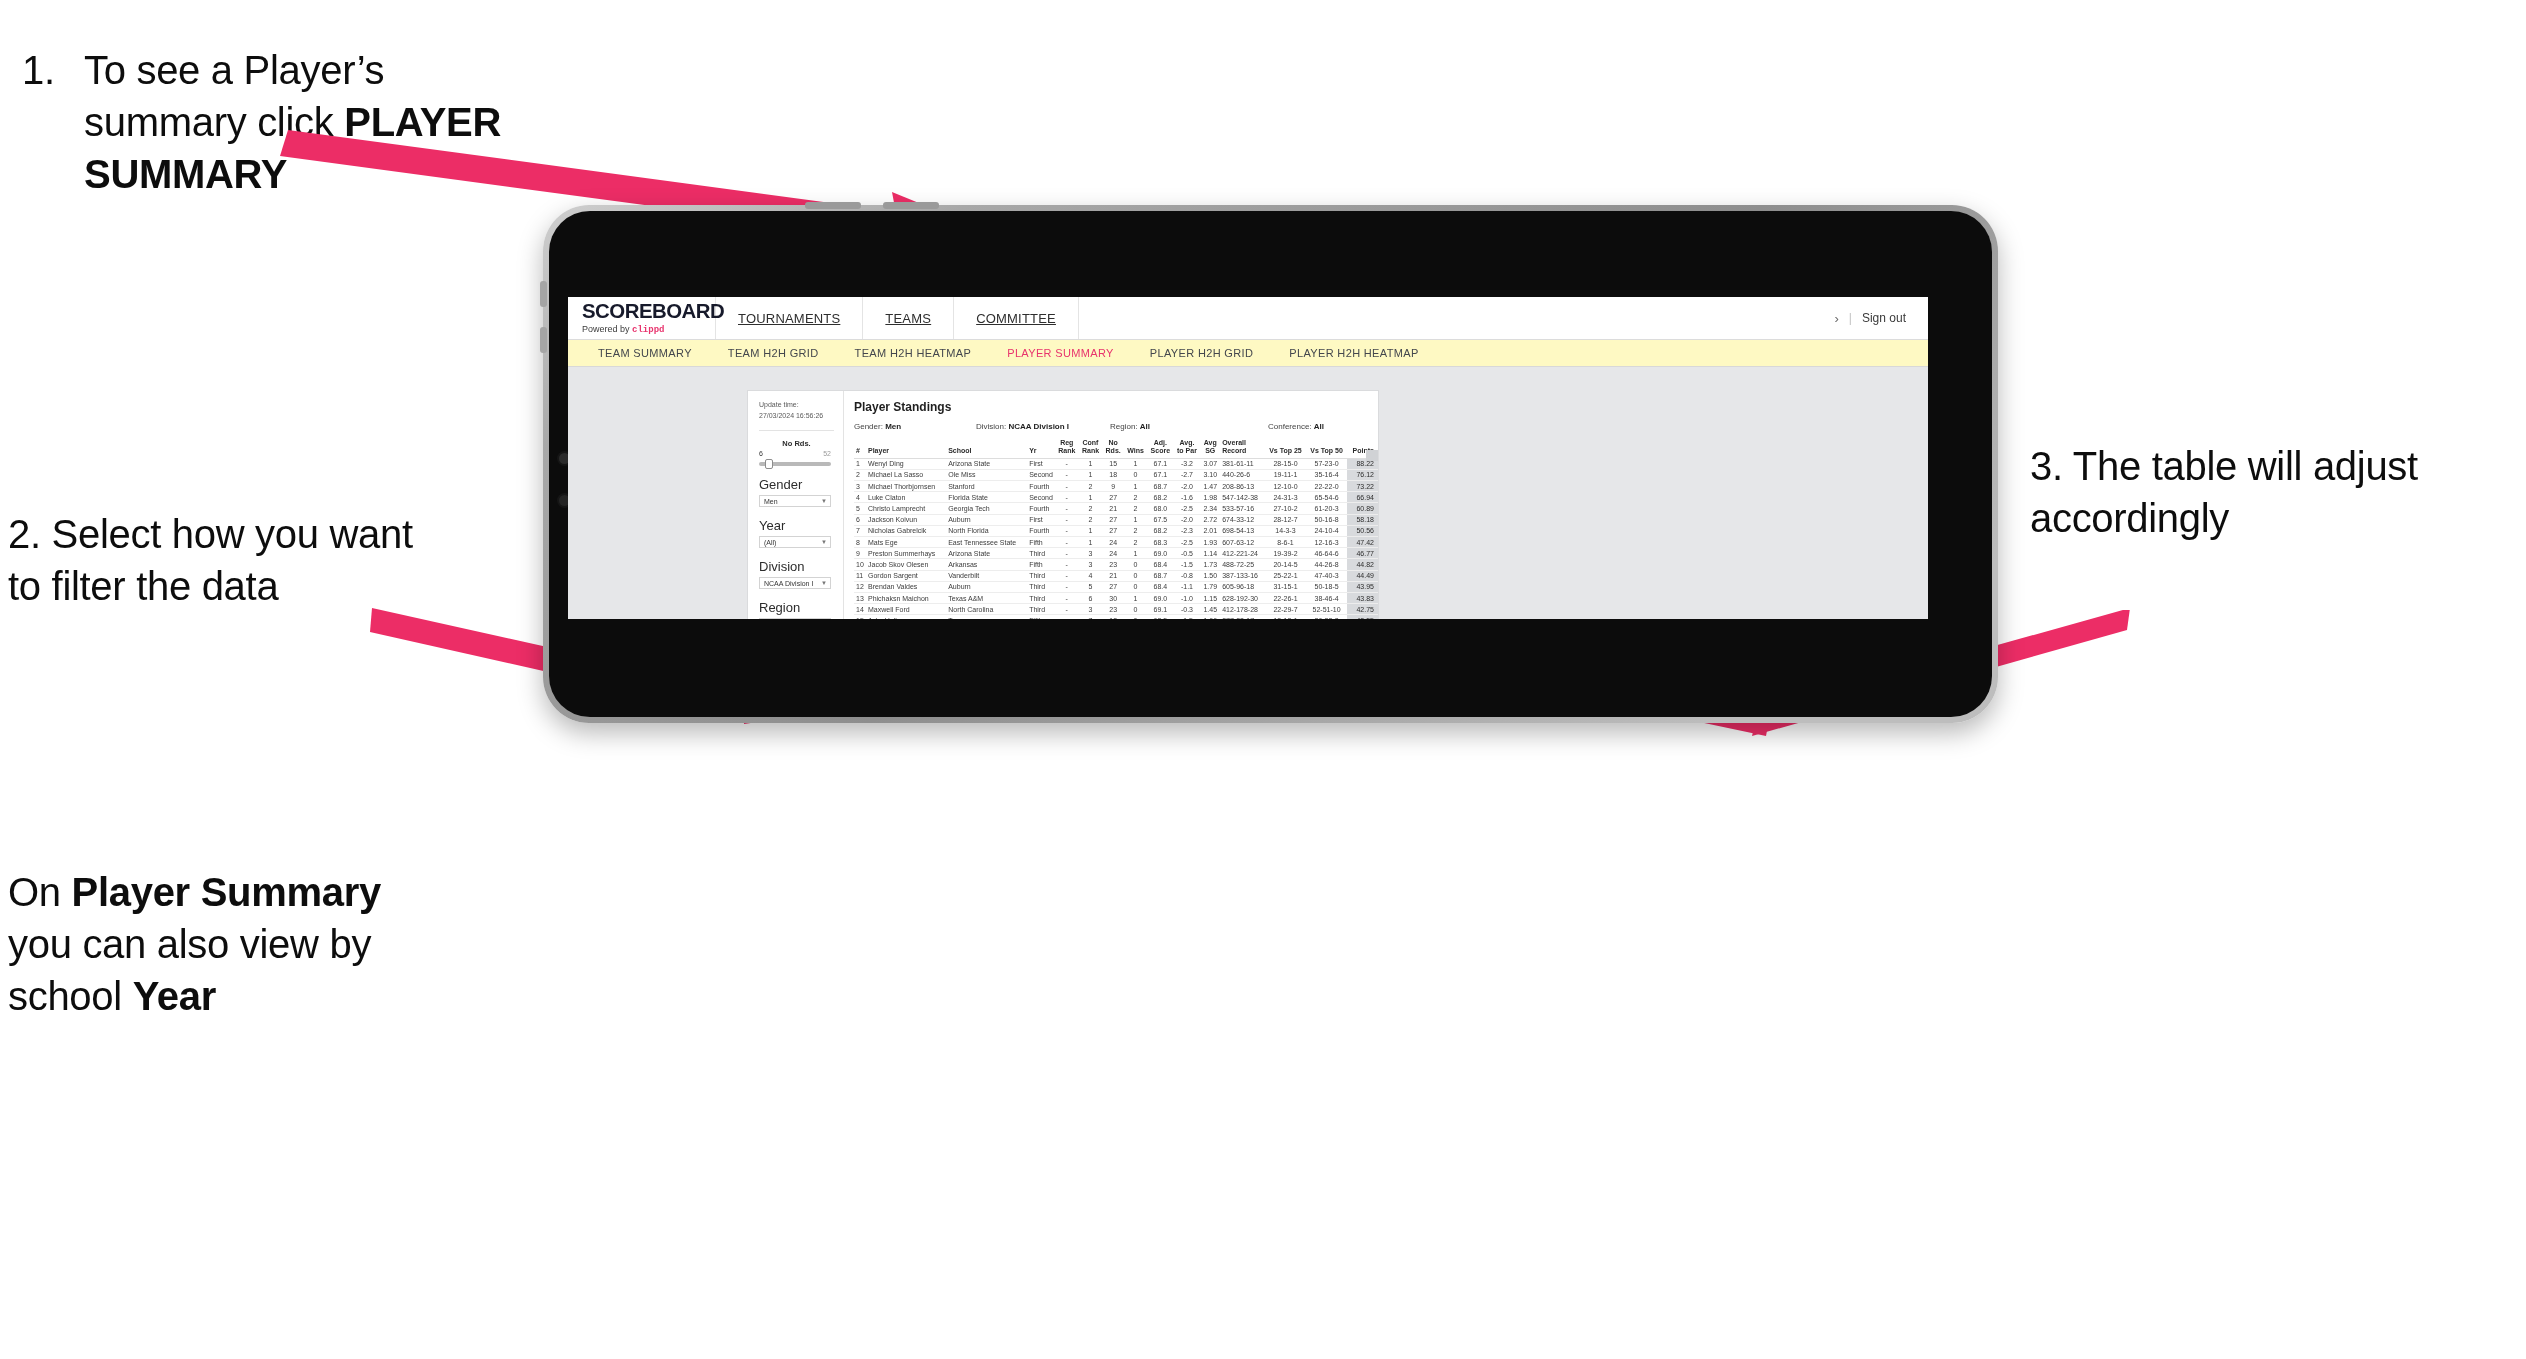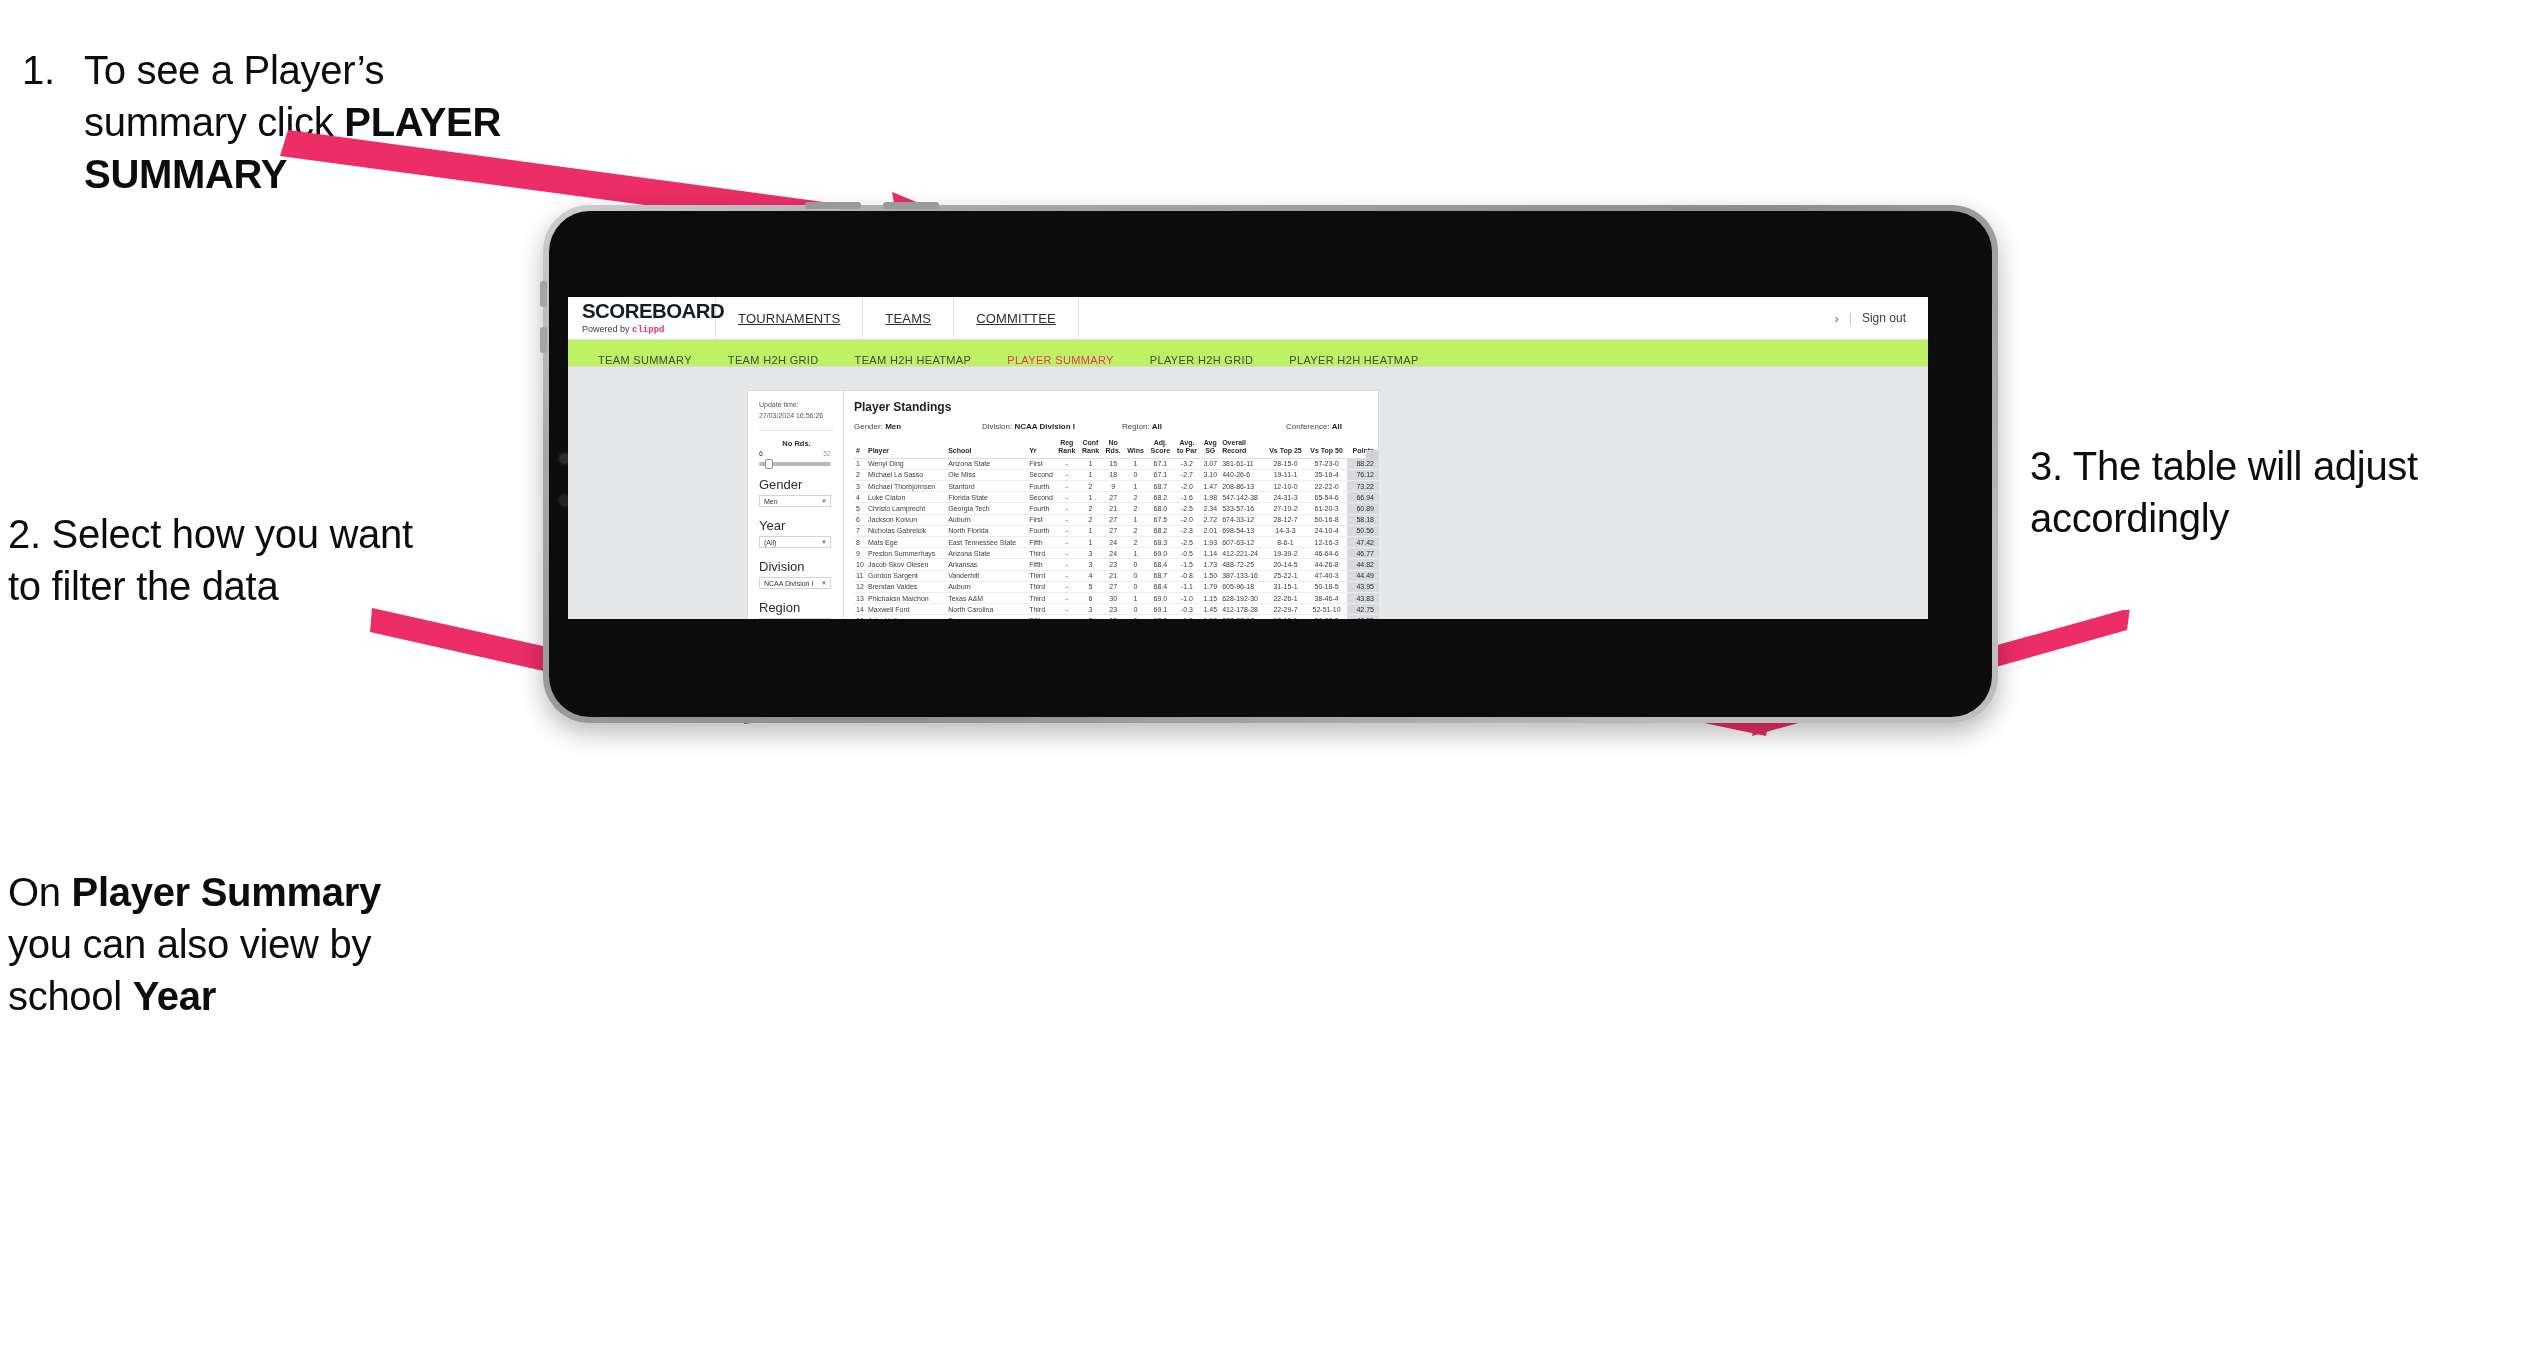--- a/index.html
+++ b/index.html
@@ -98,21 +98,21 @@
   #topnav-spacer { flex:1; border:none; }
   #signout-wrap {
     display:flex; align-items:center; gap:10px; padding-right:22px;
     font-size:12px; color:#3b3b3b;
   }
   #signout-wrap .sep { color:#c3c3c3; }
   #signout-wrap .dots { color:#6b6b6b; font-size:13px; }
 
   
   #subnav {
-    height: 27px; background:#bef264; display:flex; align-items:flex-end;
+    height: 27px; background:#fef9c3; display:flex; align-items:center;
     border-bottom:1px solid #d8d8d8; padding-left:12px; gap:0;
   }
   .subnav-item {
     font-size:11px; color:#43464d; letter-spacing:.35px;
     padding:0 18px; cursor:pointer; white-space:nowrap;
   }
   .subnav-item.active { color:#e8336d; }
 
   
   #viz-canvas { position:relative; height: calc(322px - 43px - 27px); background:#e6e7e9; }
@@ -150,21 +150,21 @@
   }
   #slider-thumb {
     position:absolute; left:0; top:-3px; width:8px; height:10px;
     background:#fff; border:1px solid #8d8d8d; border-radius:2px;
   }
 
   
   #viz-main { flex:1; padding: 9px 0 0 10px; min-width:0; display:flex; flex-direction:column; }
   #viz-title { font-size:12px; font-weight:700; color:#1f1f1f; margin-bottom:8px; }
   #viz-filtersline { display:flex; font-size:8px; color:#444; margin-bottom:8px; }
-  #viz-filtersline .fl { margin-right:12px; }
+  #viz-filtersline .fl { margin-right:6px; }
   #viz-filtersline .fl b { font-weight:700; color:#1f1f1f; }
 
   
   #tbl-wrap { flex:1; overflow:hidden; position:relative; }
   table { border-collapse: collapse; width: 100%; font-size:7px; color:#3b3b3b; }
   thead th {
     font-weight:700; color:#2b2b2b; font-size:7px; vertical-align:bottom;
     padding: 0 2px 3px 2px; border-bottom:1px solid #ddd; line-height:1.12;
     white-space: pre-line;
   }

